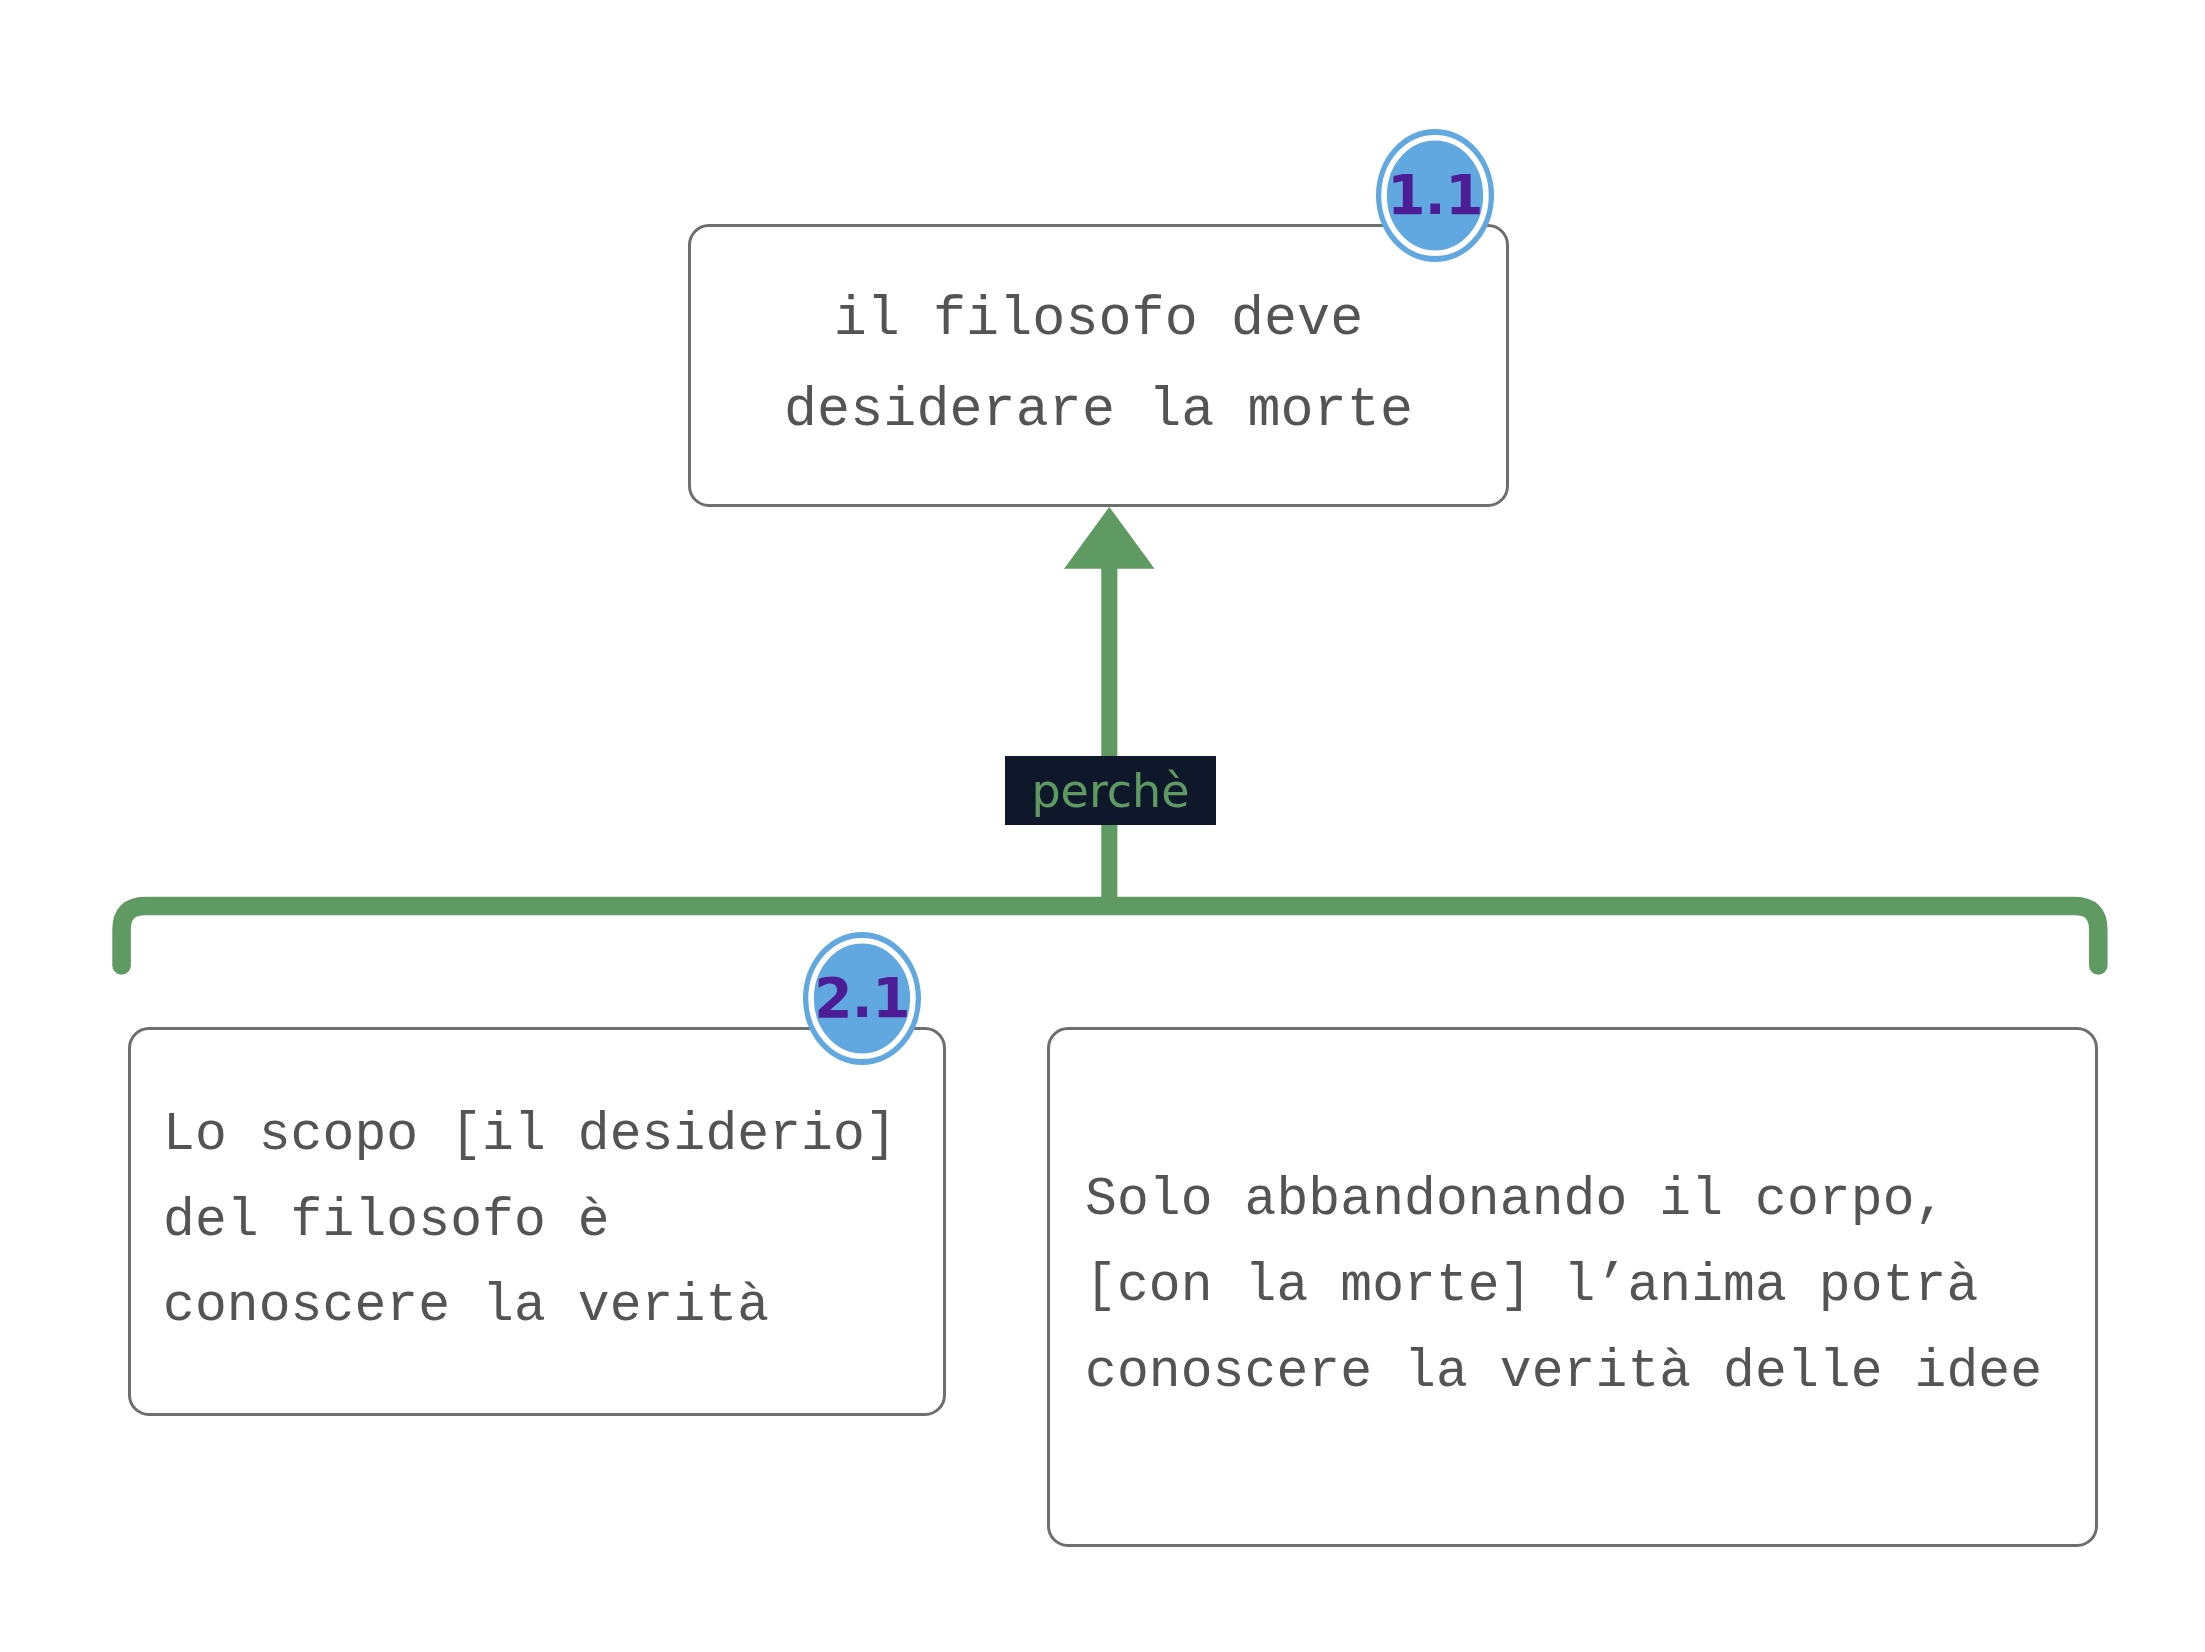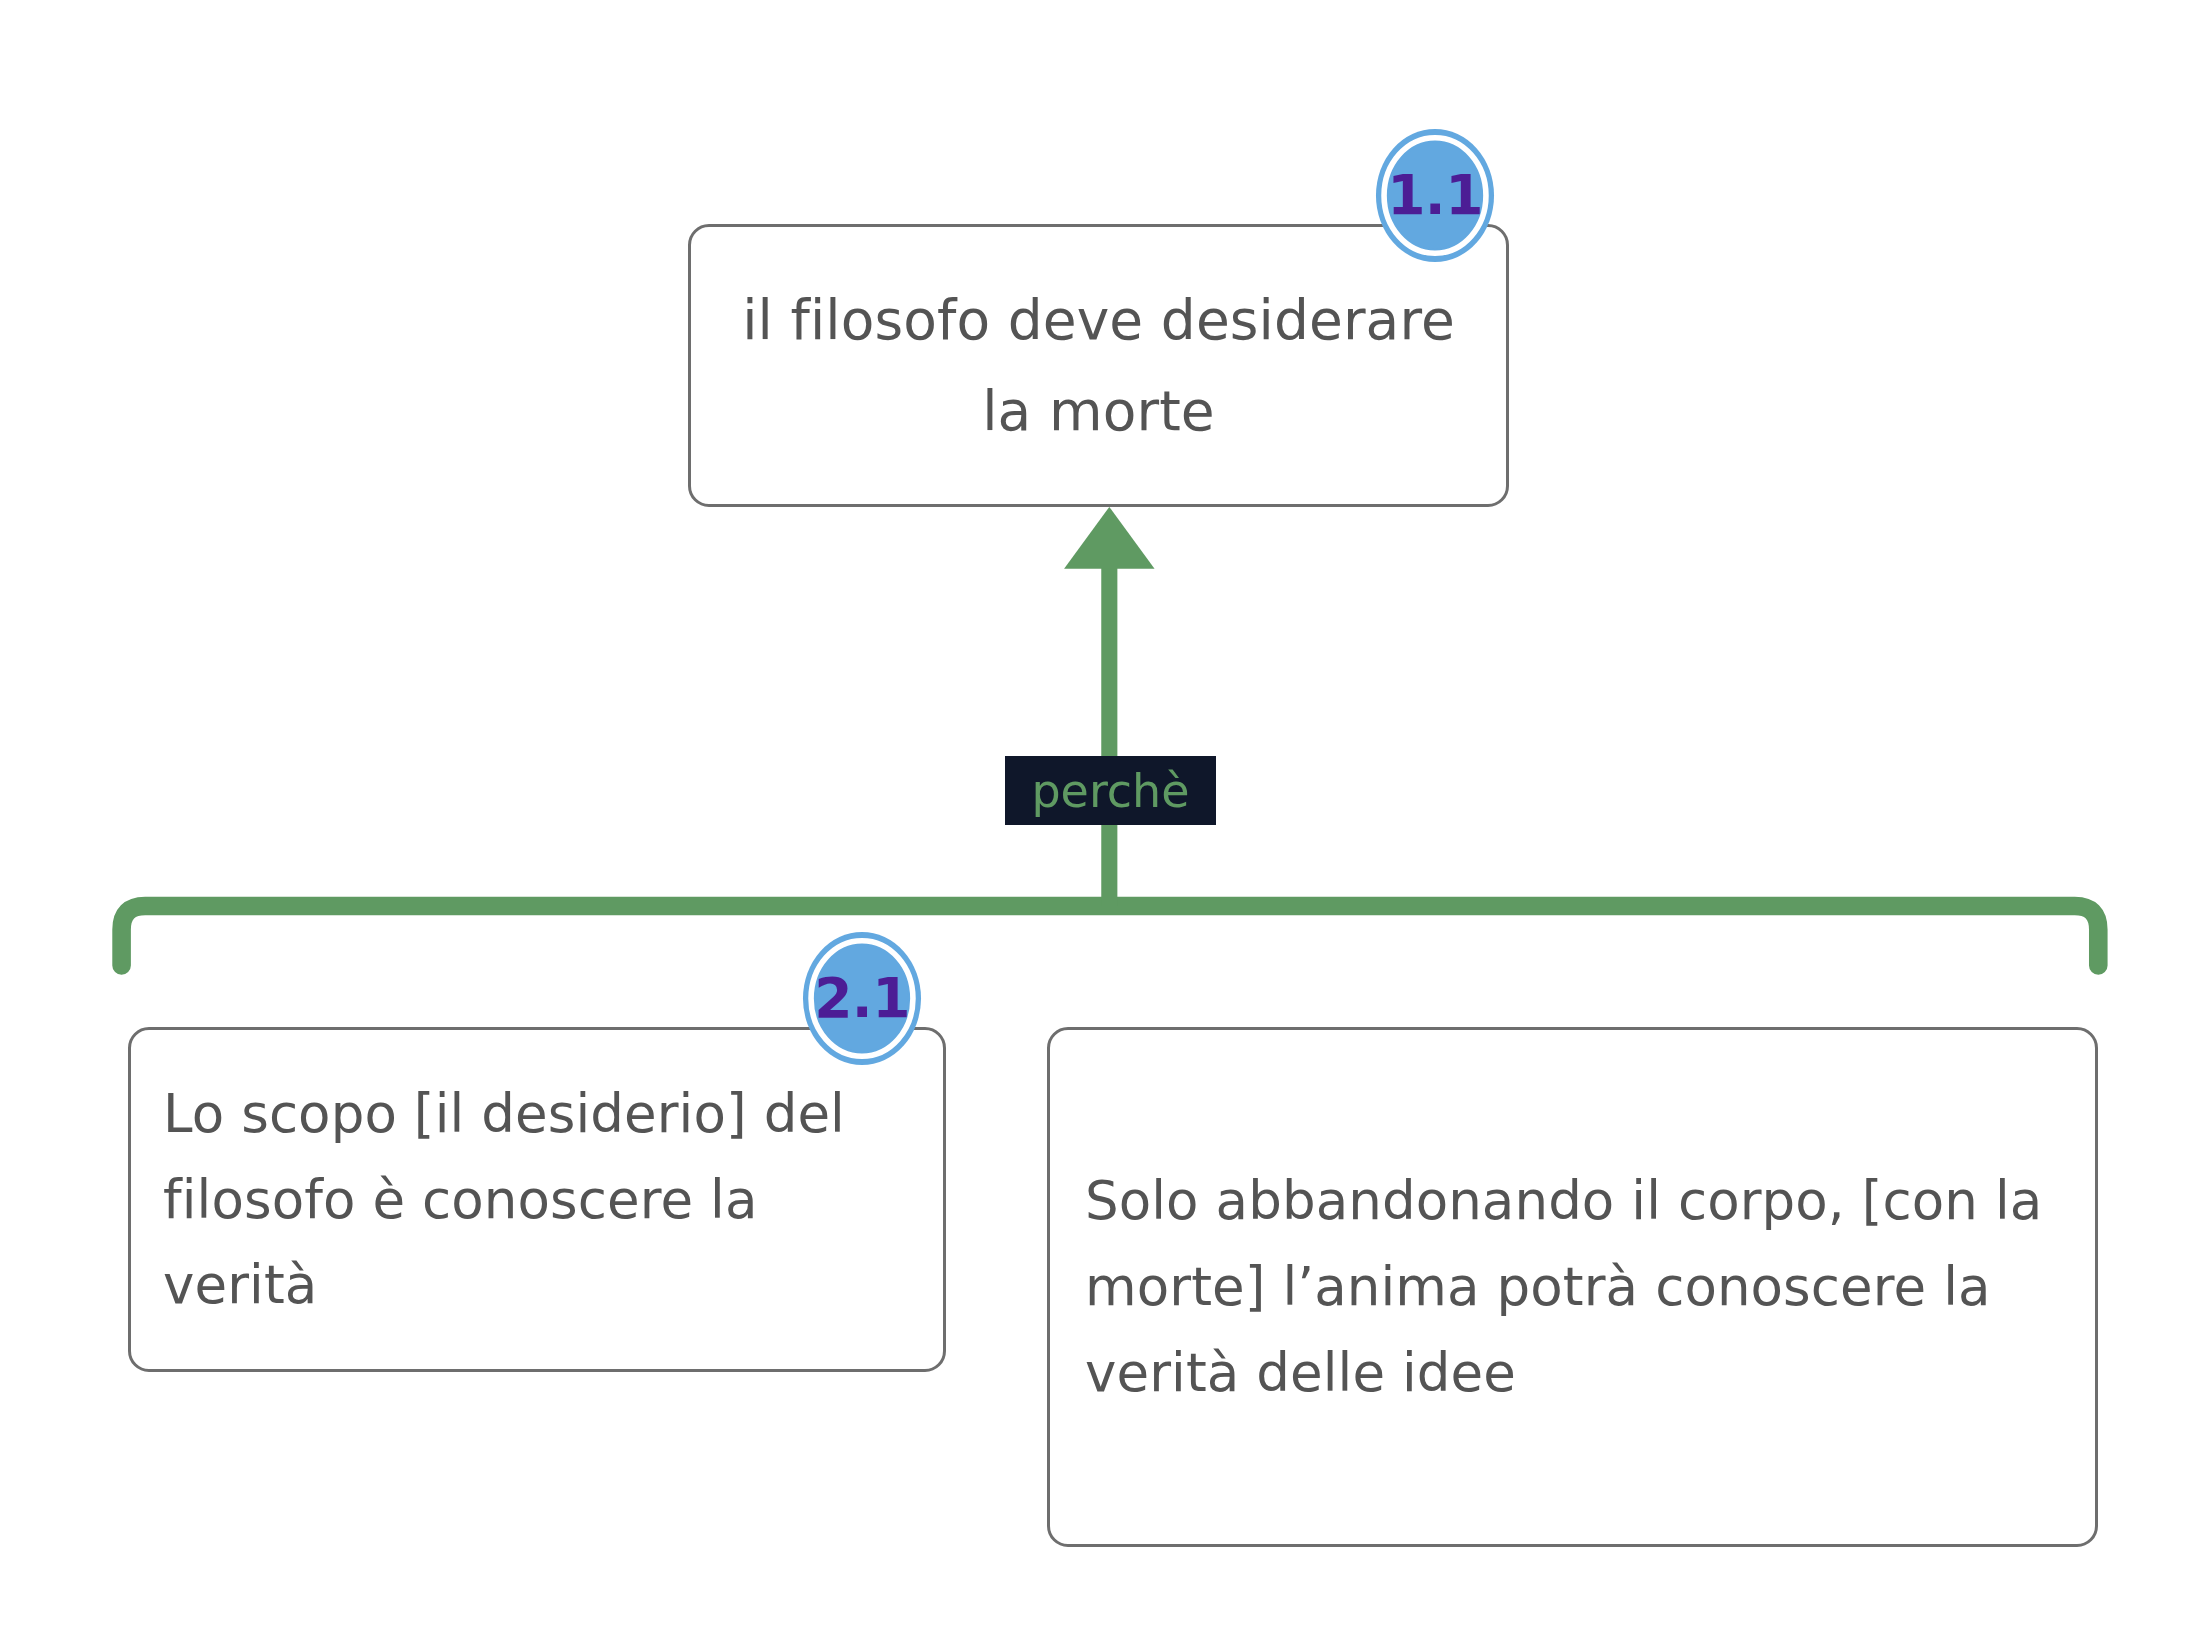--- a/index.html
+++ b/index.html
@@ -26,20 +26,21 @@
     position: absolute;
     box-sizing: border-box;
     background: #ffffff;
     border: 3.7px solid #6e6e6e;
     border-radius: 21px;
   }
   .node-text {
     color: #545454;
     font-weight: 400;
     letter-spacing: 0.1px;
+    font-family: Liberation Mono, monospace;
   }
   
   #node-11 {
     left: 688px;
     top: 224px;
     width: 821px;
     height: 283px;
     display: flex;
     align-items: center;
     justify-content: center;
@@ -48,21 +49,21 @@
     font-size: 55px;
     line-height: 1.65;
     text-align: center;
     width: 92%;
   }
   
   #node-21 {
     left: 128px;
     top: 1027px;
     width: 818px;
-    height: 345px;
+    height: 389px;
     display: flex;
     align-items: center;
   }
   #node-21 .node-text {
     font-size: 53px;
     line-height: 1.62;
     text-align: left;
     padding: 0 32px;
     width: 100%;
     box-sizing: border-box;

